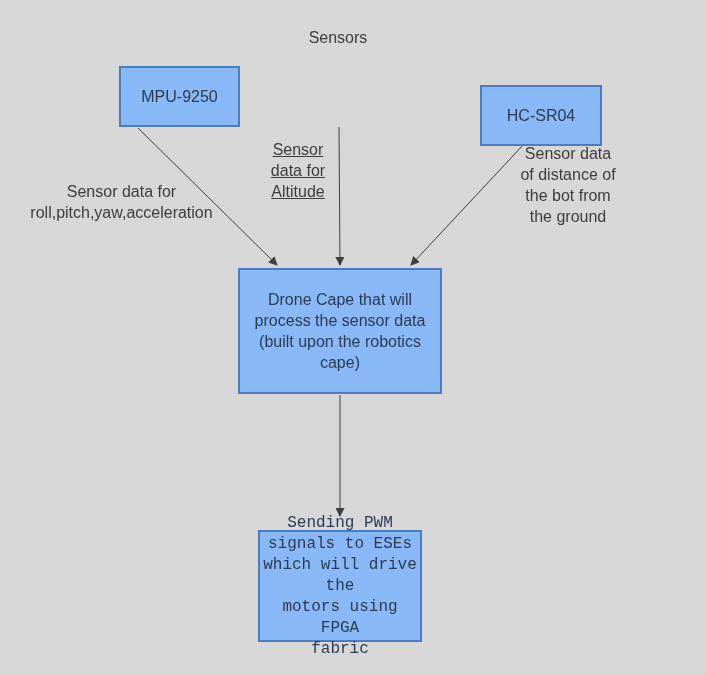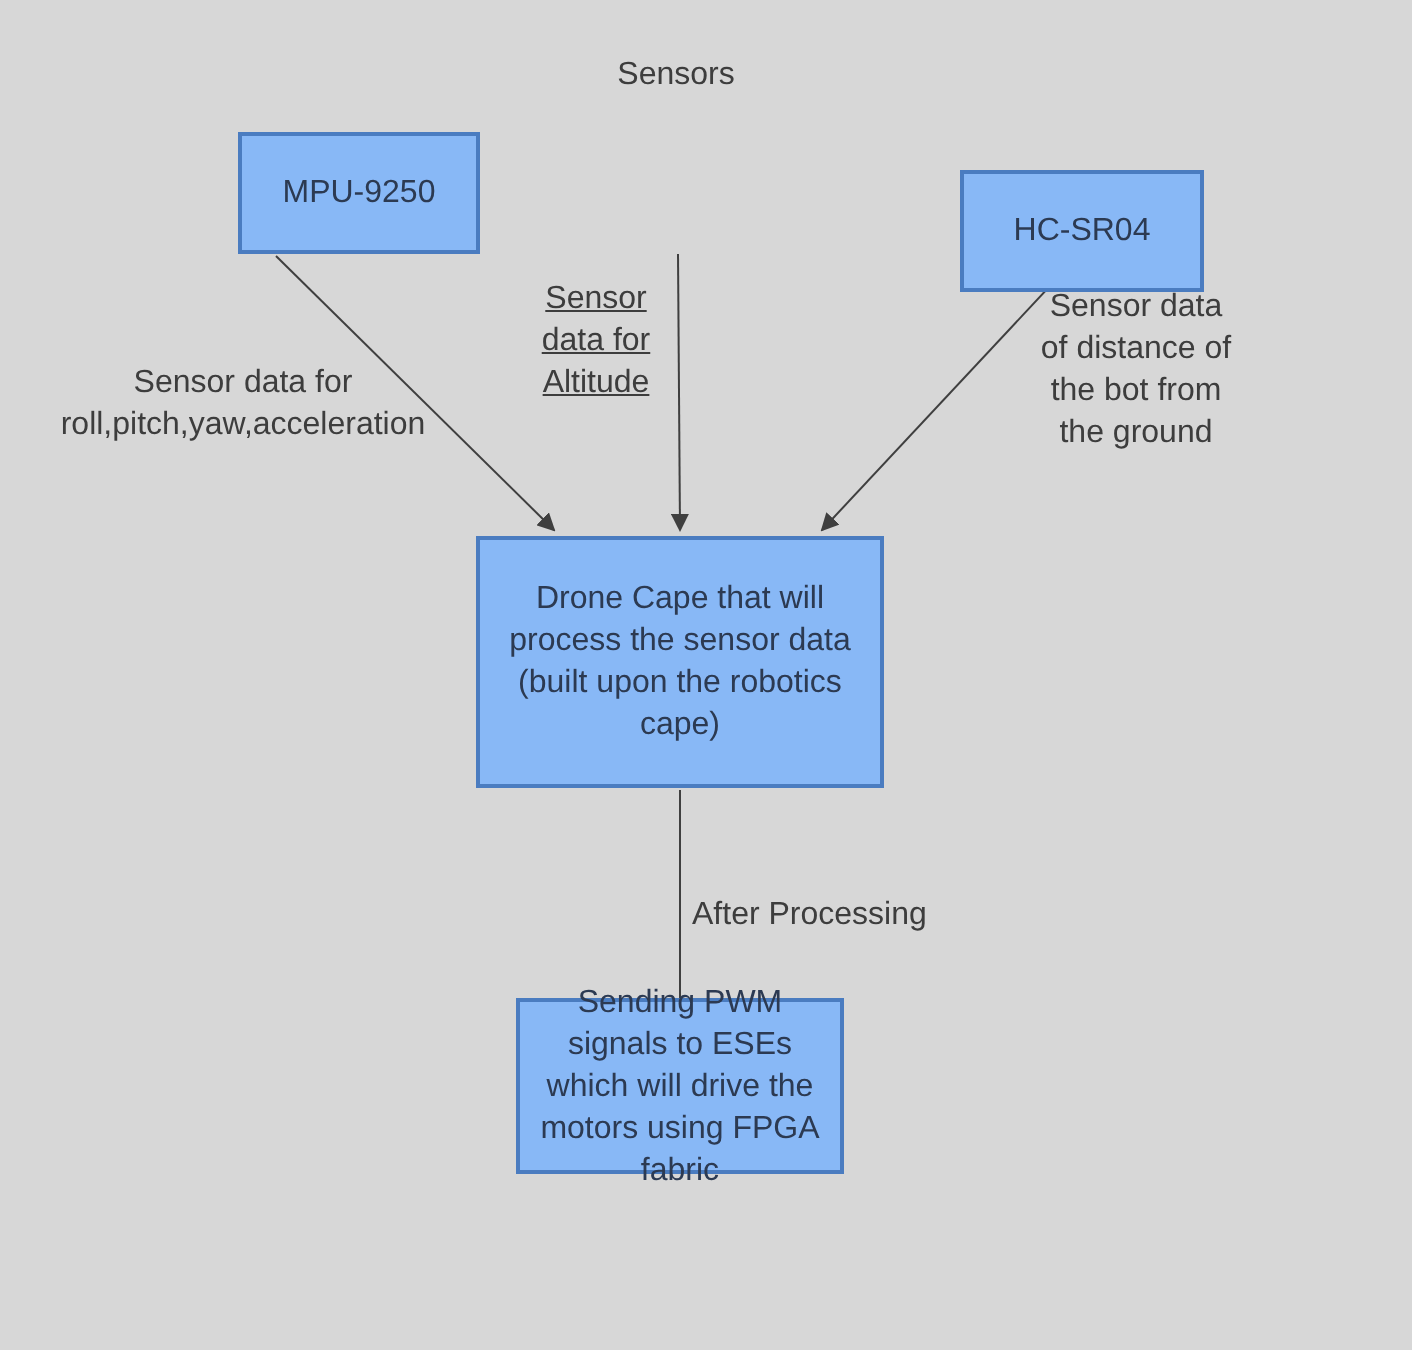--- a/index.html
+++ b/index.html
@@ -39,21 +39,21 @@
     color:var(--box-text);
     display:flex;align-items:center;justify-content:center;
     text-align:center;
     font-size:16px;line-height:21px;
     white-space:pre-line;
   }
   .node-mpu9250   {left:81px;  top:66px;  width:121px; height:61px;margin-left:38px;}
   .node-ms5611    {left:279px; top:66px;  width:121px; height:61px;}
   .node-hcsr04    {left:480px; top:66px;  width:122px; height:61px;margin-top:19px;}
   .node-drone-cape{left:238px; top:268px; width:204px; height:126px;}
-  .node-pwm       {left:258px; top:499px; width:164px; height:88px;}
+  .node-pwm       {left:258px; top:530px; width:164px; height:112px;font-family:Liberation Mono, monospace;}
   .diagram-title{
     position:absolute;left:283px;top:28px;width:110px;
     text-align:center;color:var(--label-text);
     font-size:16px;line-height:20px;
   }
   .edge-label{
     position:absolute;
     color:var(--label-text);
     font-size:16px;line-height:21px;
     text-align:center;
@@ -112,15 +112,14 @@
 
   <div class="edge-label label-ms5611">Sensor
 data for
 Altitude</div>
 
   <div class="edge-label label-hcsr04">Sensor data
 of distance of
 the bot from
 the ground</div>
 
-  <div class="edge-label label-after">After Processing</div>
 
 </div>
 
 </body></html>

